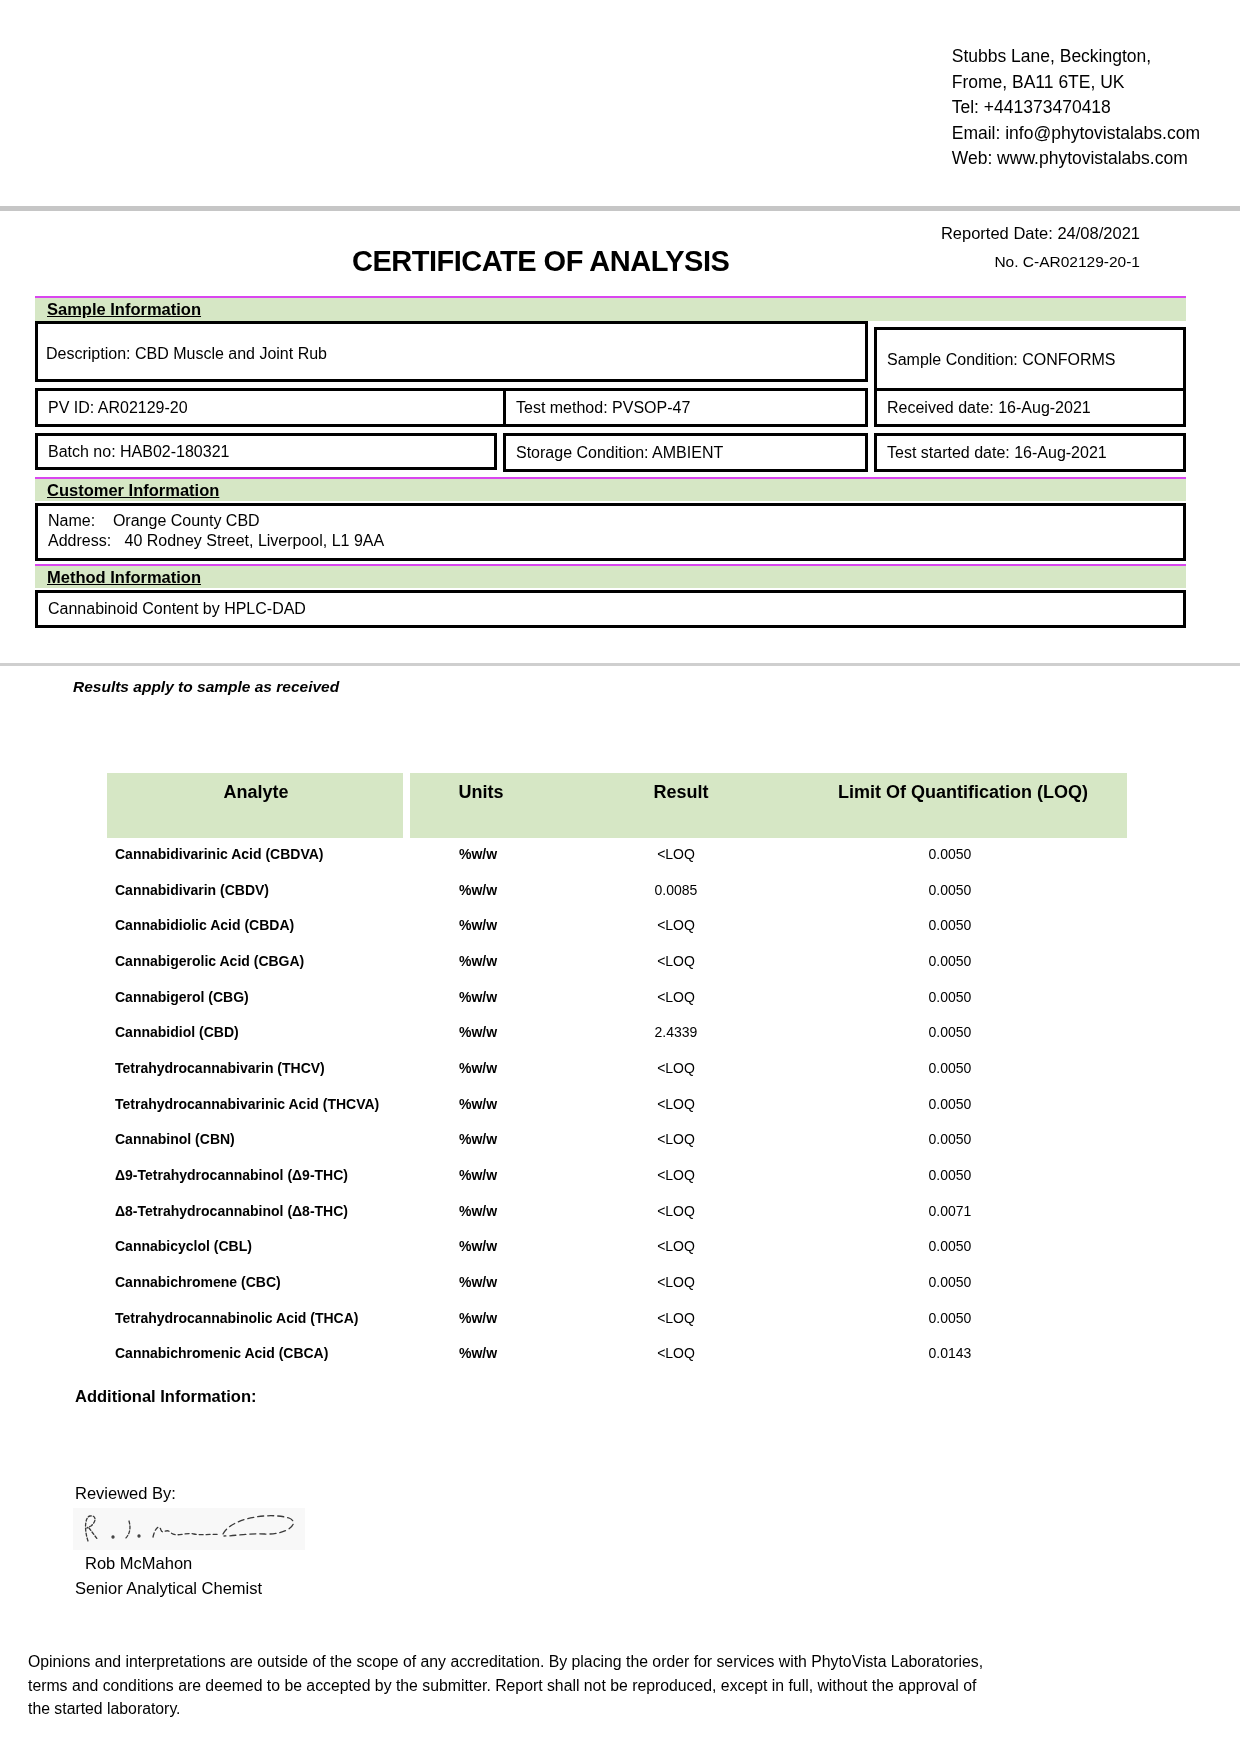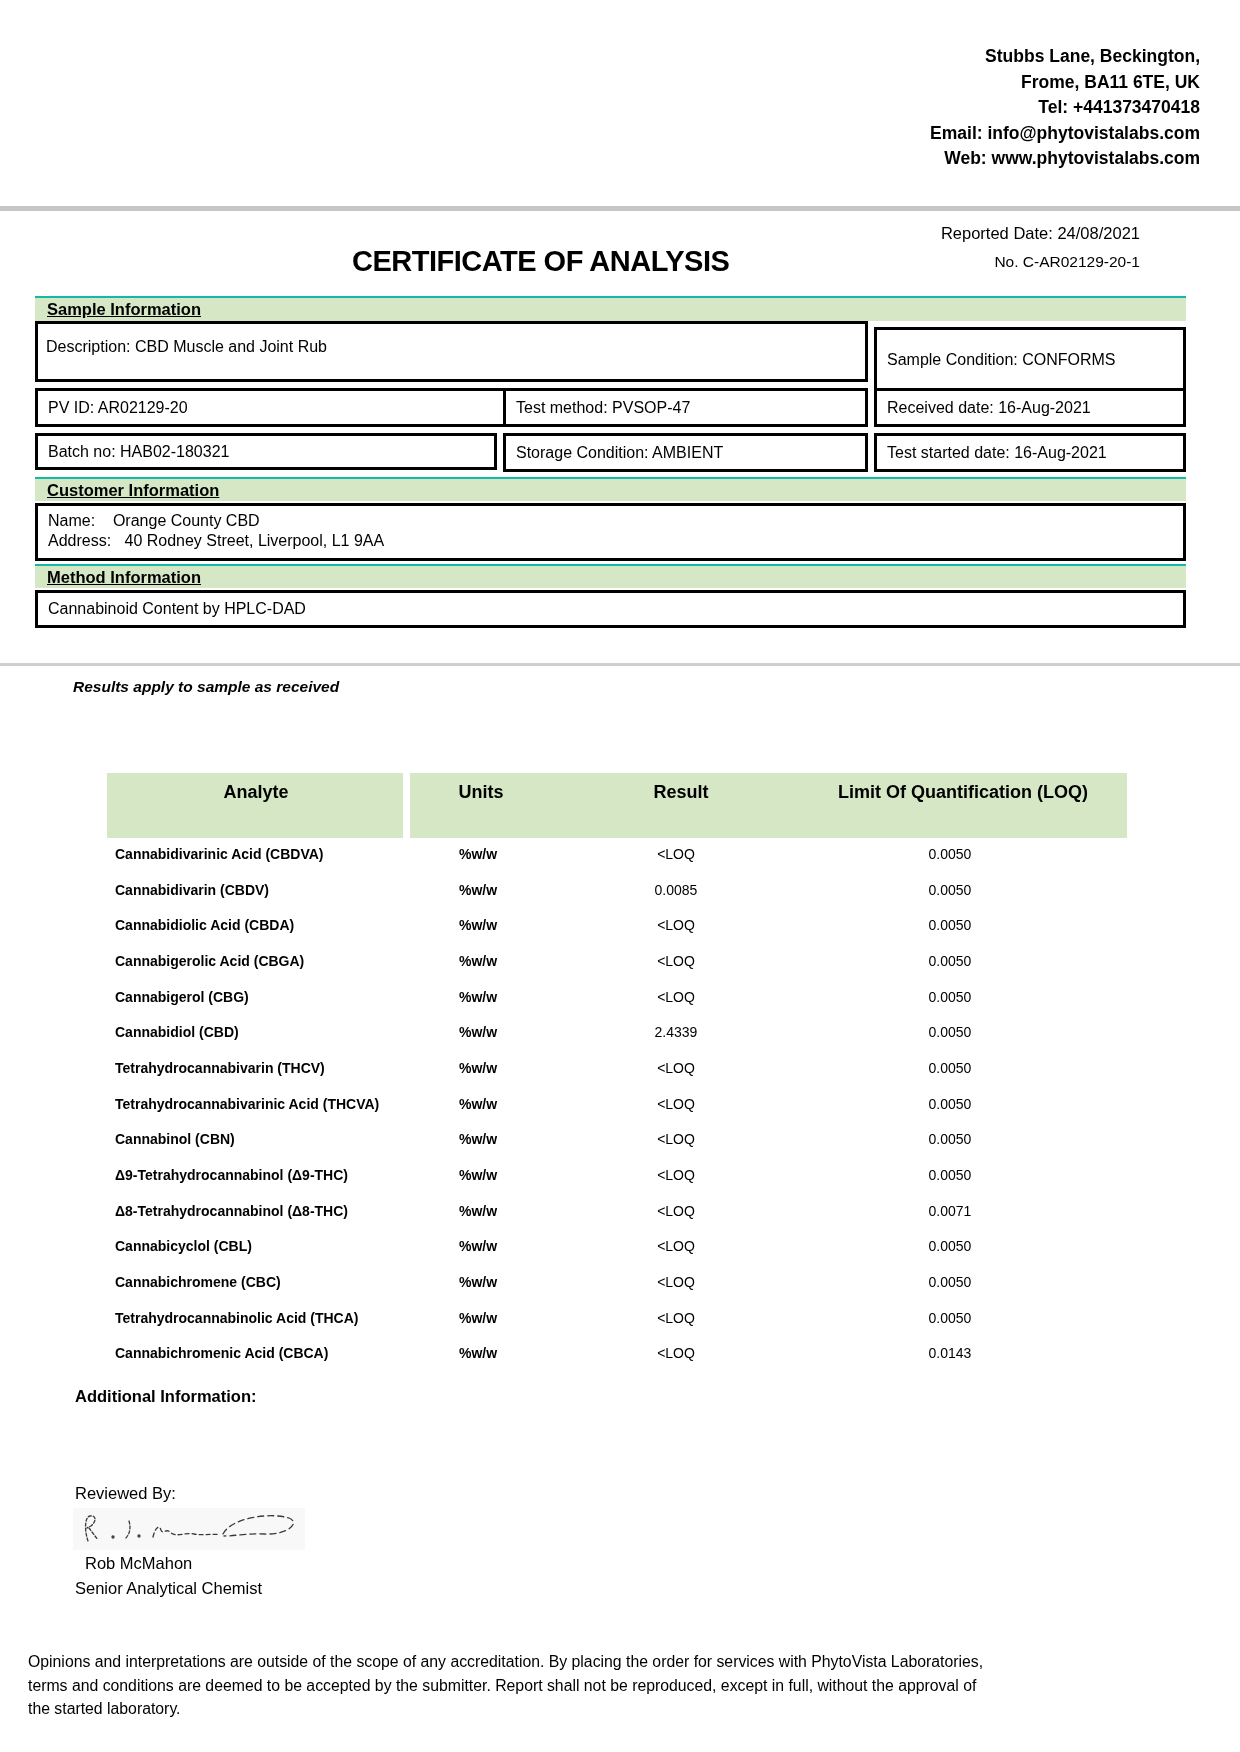--- a/index.html
+++ b/index.html
@@ -8,36 +8,36 @@
   .abs{position:absolute;}
 
   
   .logo-word{display:flex;align-items:center;color:var(--accent_green,#8CC63F);
     font-size:108px;line-height:0.9;letter-spacing:-4px;font-weight:400;}
   .logo-leaf{margin:0 8px;}
   .logo-rule{width:588px;height:5px;background:var(--dark,#3E4540);margin-top:6px;}
   .logo-sub{margin-top:9px;font-size:37px;color:var(--dark,#3E4540);letter-spacing:26px;white-space:nowrap;}
 
   
-  .contact{text-align:right;font-size:17.5px;line-height:25.5px;font-weight:bold;}
+  .contact{text-align:left;font-size:17.5px;line-height:25.5px;}
 
   .rule{background:var(--rule_gray,#C6C6C6);}
 
   .doc-title{font-size:29px;font-weight:bold;letter-spacing:-0.5px;white-space:nowrap;}
   .rline{font-size:16px;text-align:right;white-space:nowrap;}
 
   
-  .bar{background:var(--bar_green,#D6E7C5);border-top:2px solid #14b8a6;box-sizing:border-box;
+  .bar{background:var(--bar_green,#D6E7C5);border-top:2px solid #d946ef;box-sizing:border-box;
     font-size:16.5px;font-weight:bold;padding:2px 0 0 12px;}
   .bar span{text-decoration:underline;}
 
   
   .cell{border:3px solid #000;box-sizing:border-box;font-size:16px;display:flex;
     align-items:center;padding-left:10px;background:#fff;}
-  .cell.top{align-items:flex-start;padding-top:14px;}
+  .cell.top{align-items:flex-start;padding-top:21px;}
   .pre{white-space:pre;}
   .custbox{border:3px solid #000;box-sizing:border-box;font-size:16px;display:flex;
     flex-direction:column;justify-content:space-between;padding:6px 10px 8px 10px;background:#fff;}
 
   .note{font-size:15.5px;font-weight:bold;font-style:italic;}
 
   
   .thead-green{background:var(--bar_green,#D6E7C5);}
   .thead-label{position:absolute;top:782px;transform:translateX(-50%);font-size:18px;font-weight:bold;white-space:nowrap;}
   .trow{position:absolute;left:107px;width:1022px;height:22px;font-size:14px;}

